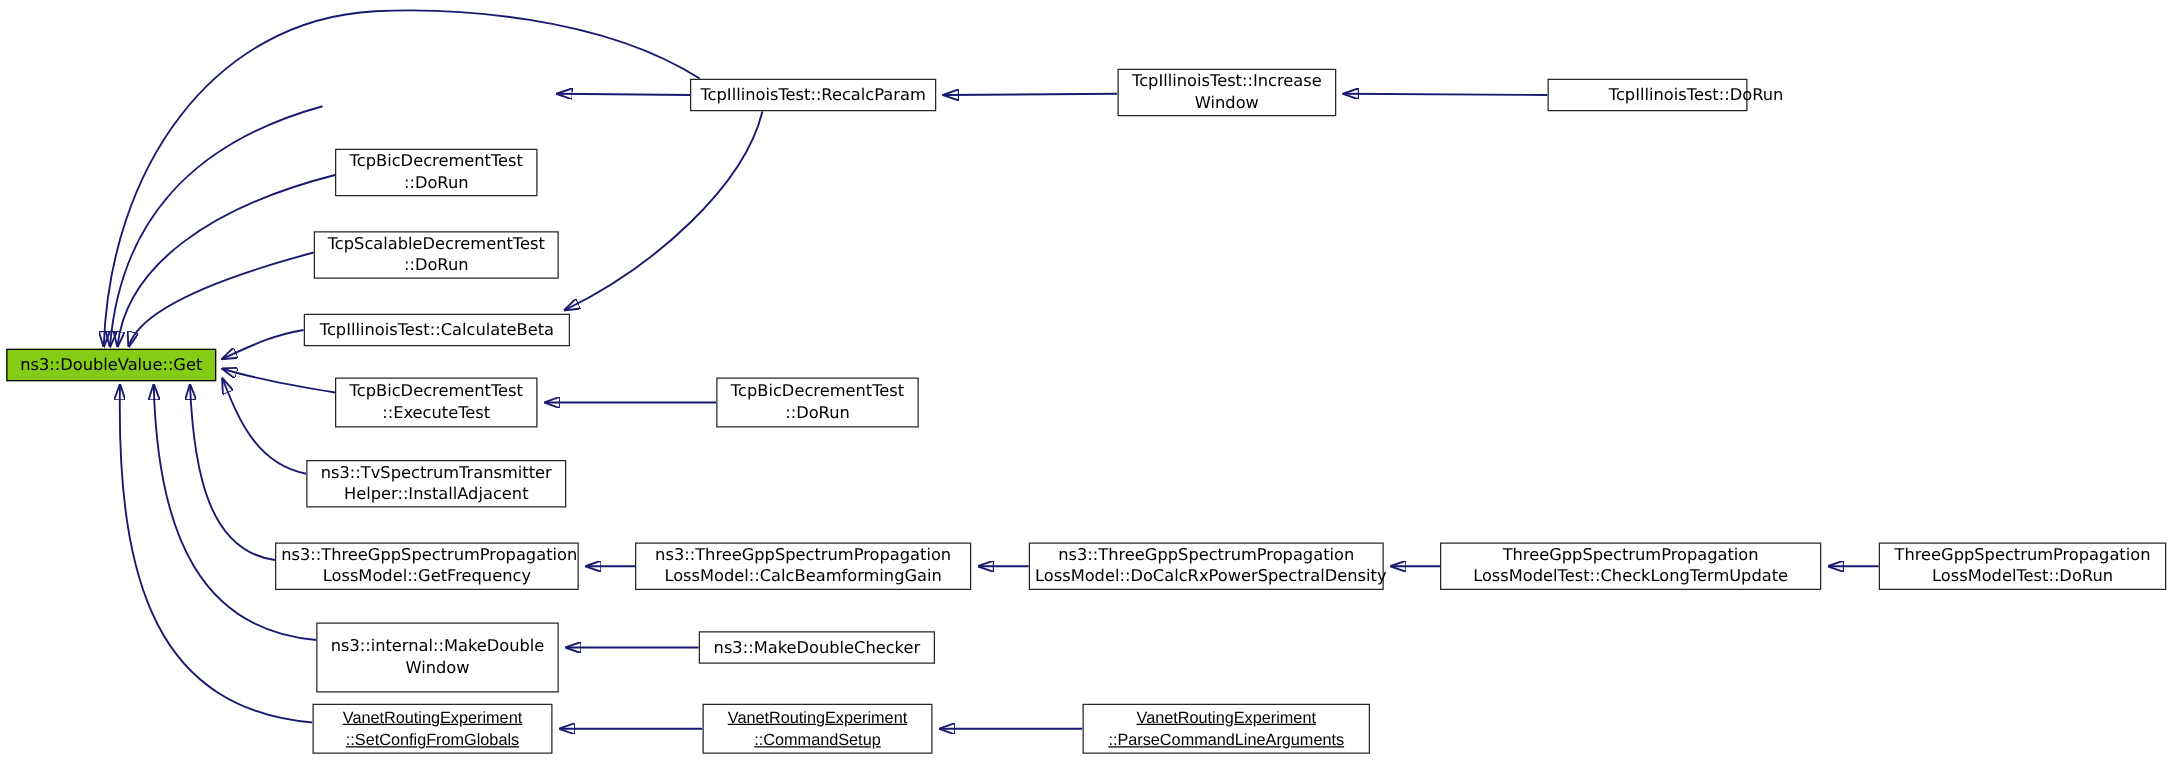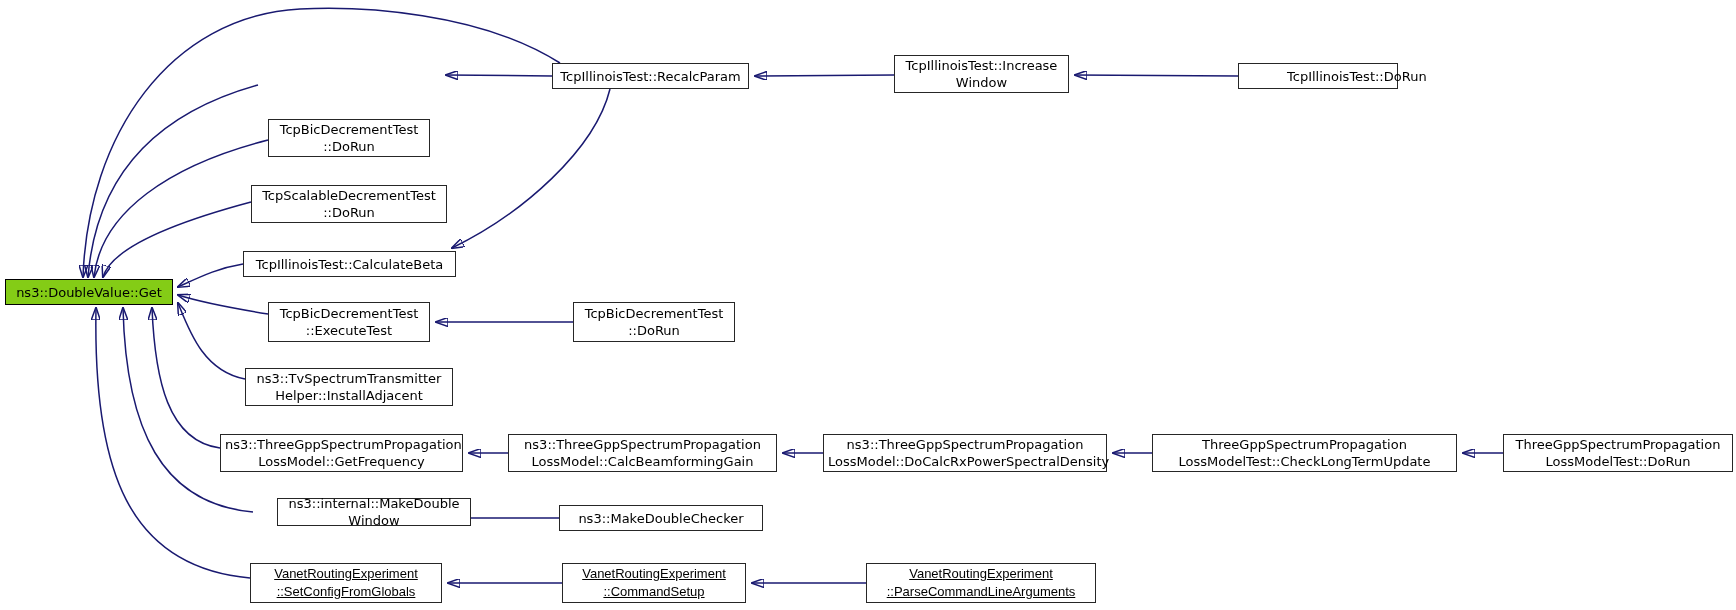--- a/index.html
+++ b/index.html
@@ -122,26 +122,26 @@
   <div class="node" style="left:1152px;top:434px;width:305px;height:38px;">
     <span>ThreeGppSpectrumPropagation</span>
     <span>LossModelTest::CheckLongTermUpdate</span>
   </div>
 
   <div class="node" style="left:1503px;top:434px;width:230px;height:38px;">
     <span>ThreeGppSpectrumPropagation</span>
     <span>LossModelTest::DoRun</span>
   </div>
 
-  <div class="node" style="left:253px;top:498px;width:194px;height:28px;margin-left:24px;">
+  <div class="node" style="left:253px;top:498px;width:194px;height:56px;">
     <span>ns3::internal::MakeDouble</span>
     <span>Window</span>
   </div>
 
-  <div class="node" style="left:559px;top:505px;width:204px;height:26px;">
+  <div class="node" style="left:559px;top:505px;width:189px;height:26px;">
     <span>ns3::MakeDoubleChecker</span>
   </div>
 
   <div class="node narrow" style="left:250px;top:563px;width:192px;height:40px;">
     <span>VanetRoutingExperiment</span>
     <span>::SetConfigFromGlobals</span>
   </div>
 
   <div class="node narrow" style="left:562px;top:563px;width:184px;height:40px;">
     <span>VanetRoutingExperiment</span>

